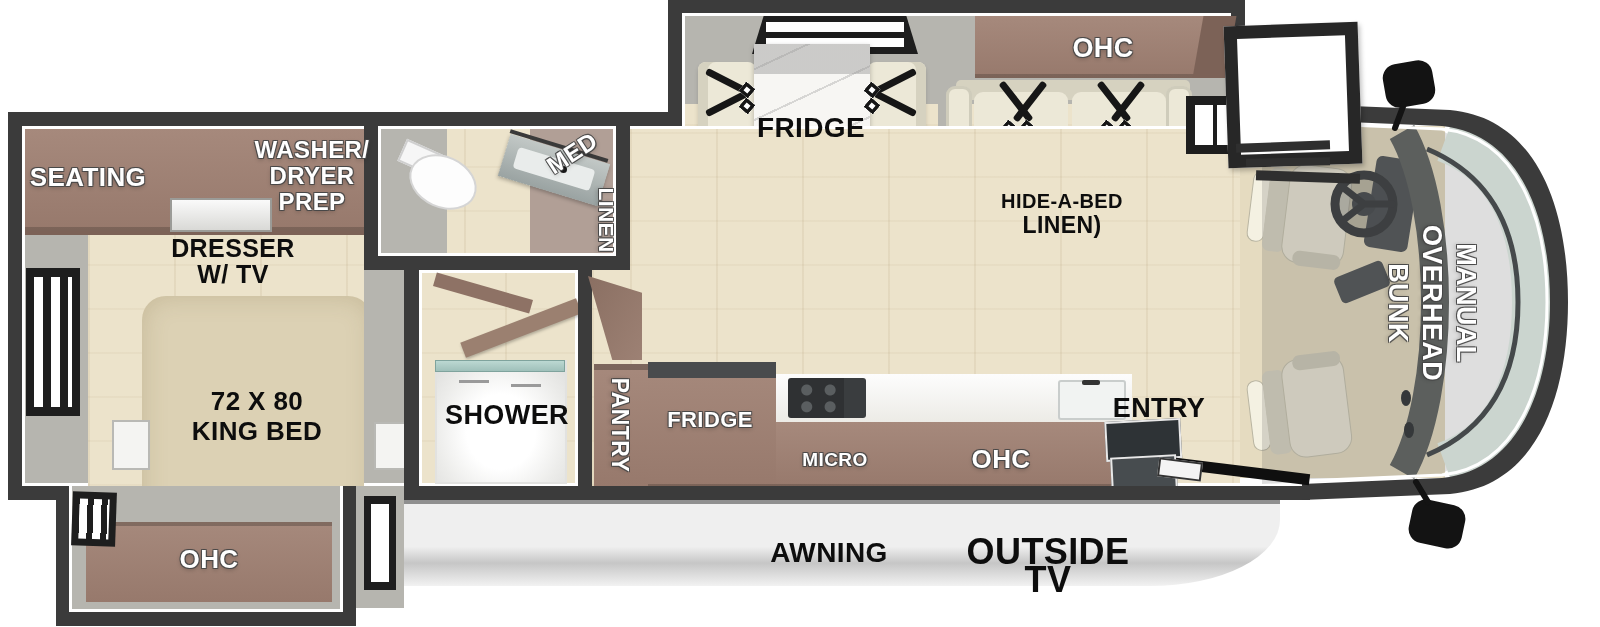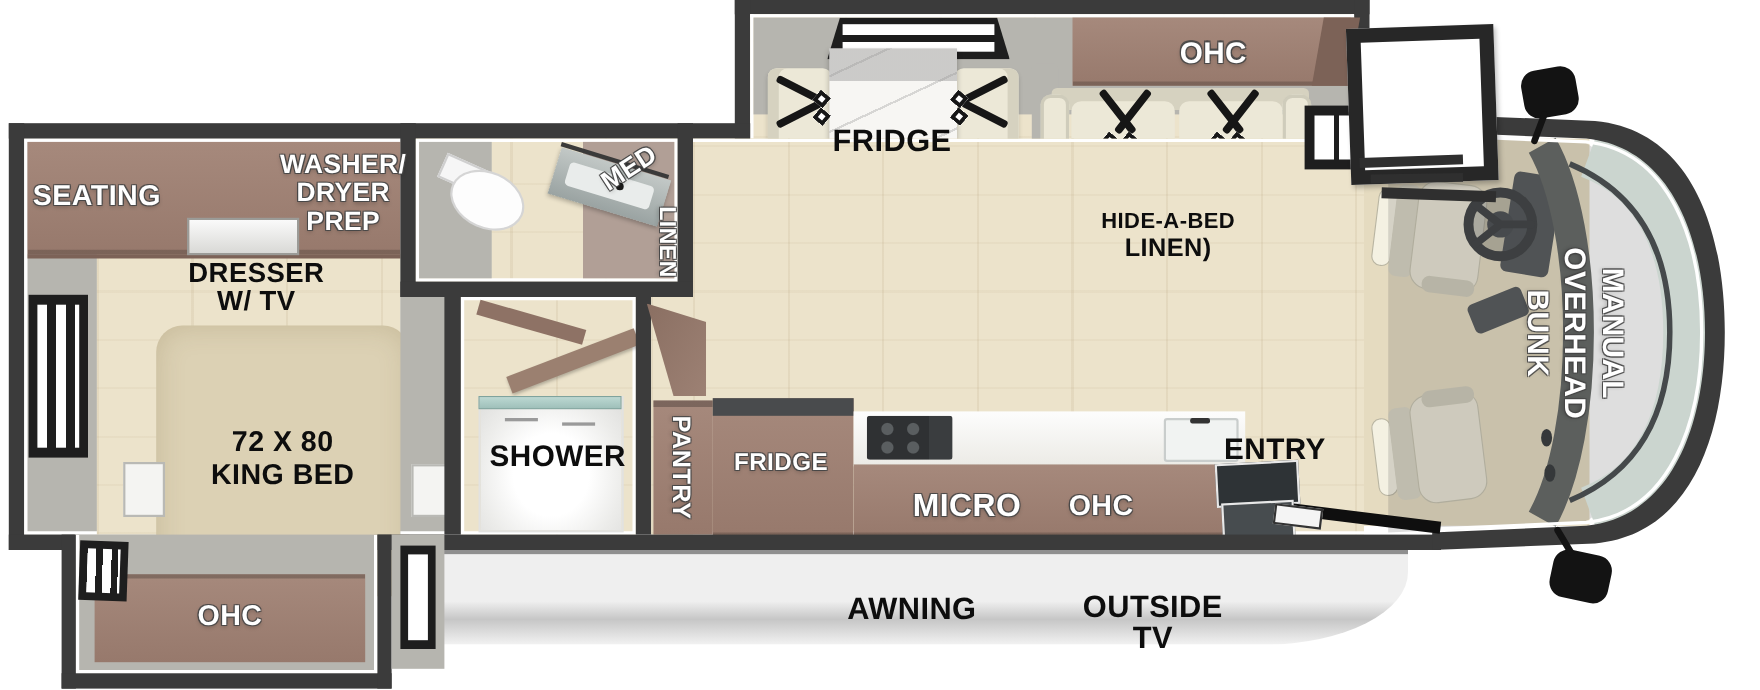--- a/index.html
+++ b/index.html
@@ -255,21 +255,21 @@
   </div>
   <div class="lbl lbl-b" style="left:507px;top:415px;font-size:27px;">
     <span>SHOWER</span>
   </div>
   <div class="lbl lbl-w" style="left:620px;top:425px;font-size:23px;transform:translate(-50%,-50%) rotate(90deg);">
     <span>PANTRY</span>
   </div>
   <div class="lbl lbl-w" style="left:710px;top:420px;font-size:22px;">
     <span>FRIDGE</span>
   </div>
-  <div class="lbl lbl-w" style="left:879px;top:460px;font-size:29px;">
+  <div class="lbl lbl-w" style="left:835px;top:460px;font-size:19px;">
     <span>MICRO</span>
   </div>
   <div class="lbl lbl-w" style="left:1001px;top:460px;font-size:26px;">
     <span>OHC</span>
   </div>
   <div class="lbl lbl-b" style="left:1159px;top:408px;font-size:27px;">
     <span>ENTRY</span>
   </div>
   <div class="lbl lbl-b" style="left:811px;top:128px;font-size:28px;">
     <span>FRIDGE</span>
@@ -282,18 +282,18 @@
     <span>LINEN)</span>
   </div>
   <div class="lbl lbl-w" style="left:1432px;top:303px;width:240px;font-size:27px;line-height:34px;transform:translate(-50%,-50%) rotate(90deg);">
     <span>MANUAL</span>
     <span>OVERHEAD</span>
     <span>BUNK</span>
   </div>
   <div class="lbl lbl-b" style="left:829px;top:553px;font-size:28px;">
     <span>AWNING</span>
   </div>
-  <div class="lbl lbl-b" style="left:1048px;top:566px;font-size:28px;line-height:28px;">
+  <div class="lbl lbl-b" style="left:1048px;top:566px;font-size:36px;line-height:28px;">
     <span>OUTSIDE</span>
     <span>TV</span>
   </div>
 
 </div>
 
 </body></html>

